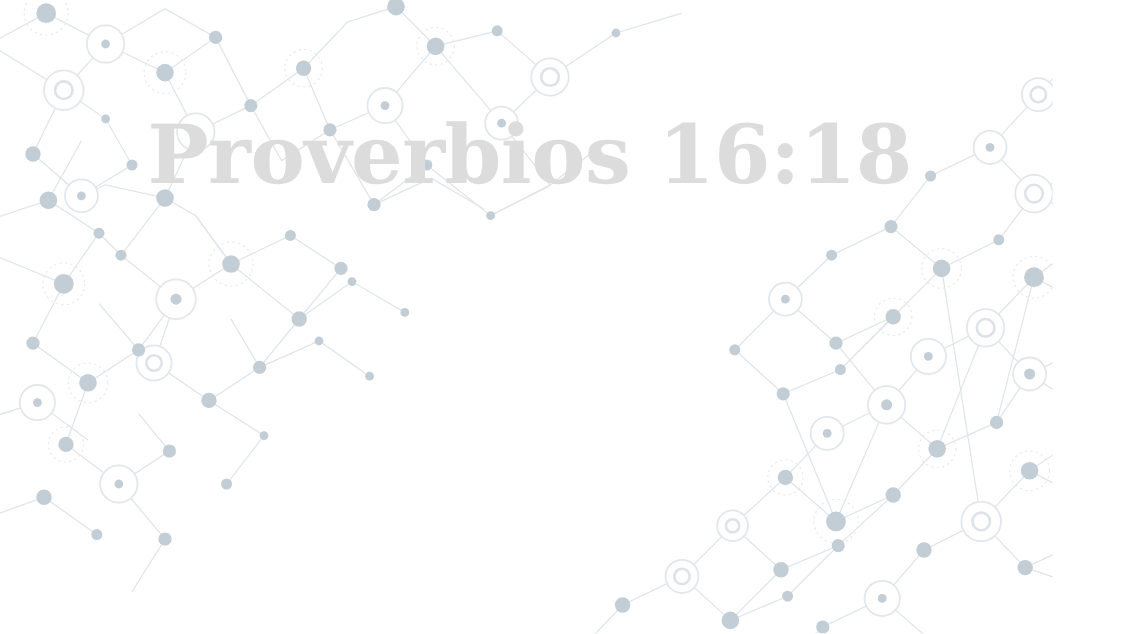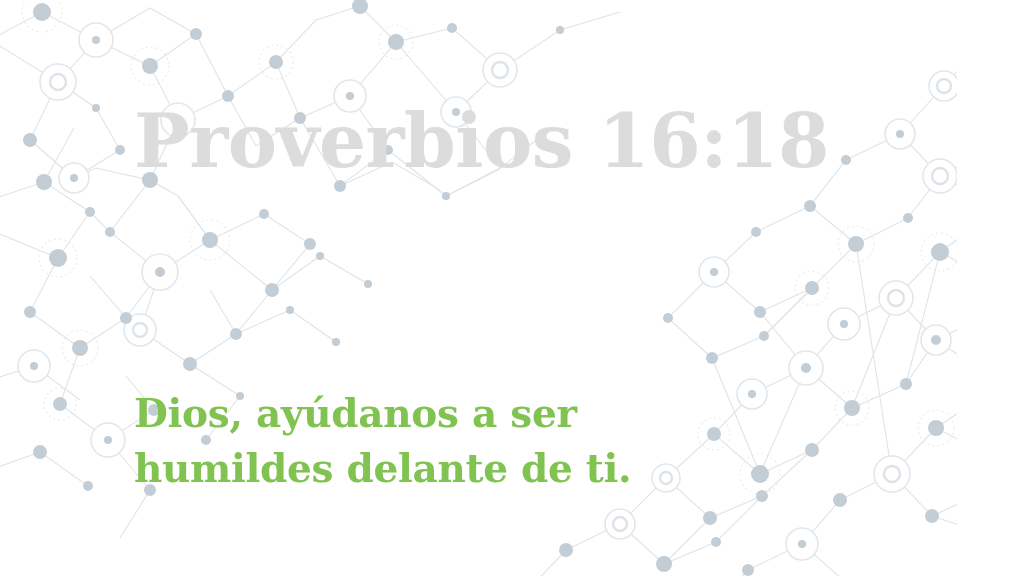--- a/index.html
+++ b/index.html
@@ -301,16 +301,15 @@
       <circle cx="1014" cy="148" r="5"></circle>
       <circle cx="1016" cy="330" r="5"></circle>
       <circle cx="1018" cy="418" r="5"></circle>
     </g>
   </svg>
 
   <div id="content">
     <div class="verse-ref">Proverbios 16:18</div>
 
 
-    <div class="prayer-text">Dios, ayúdanos a ser humildes delante de ti.</div>
   </div>
 
 </div>
 
 </body></html>

